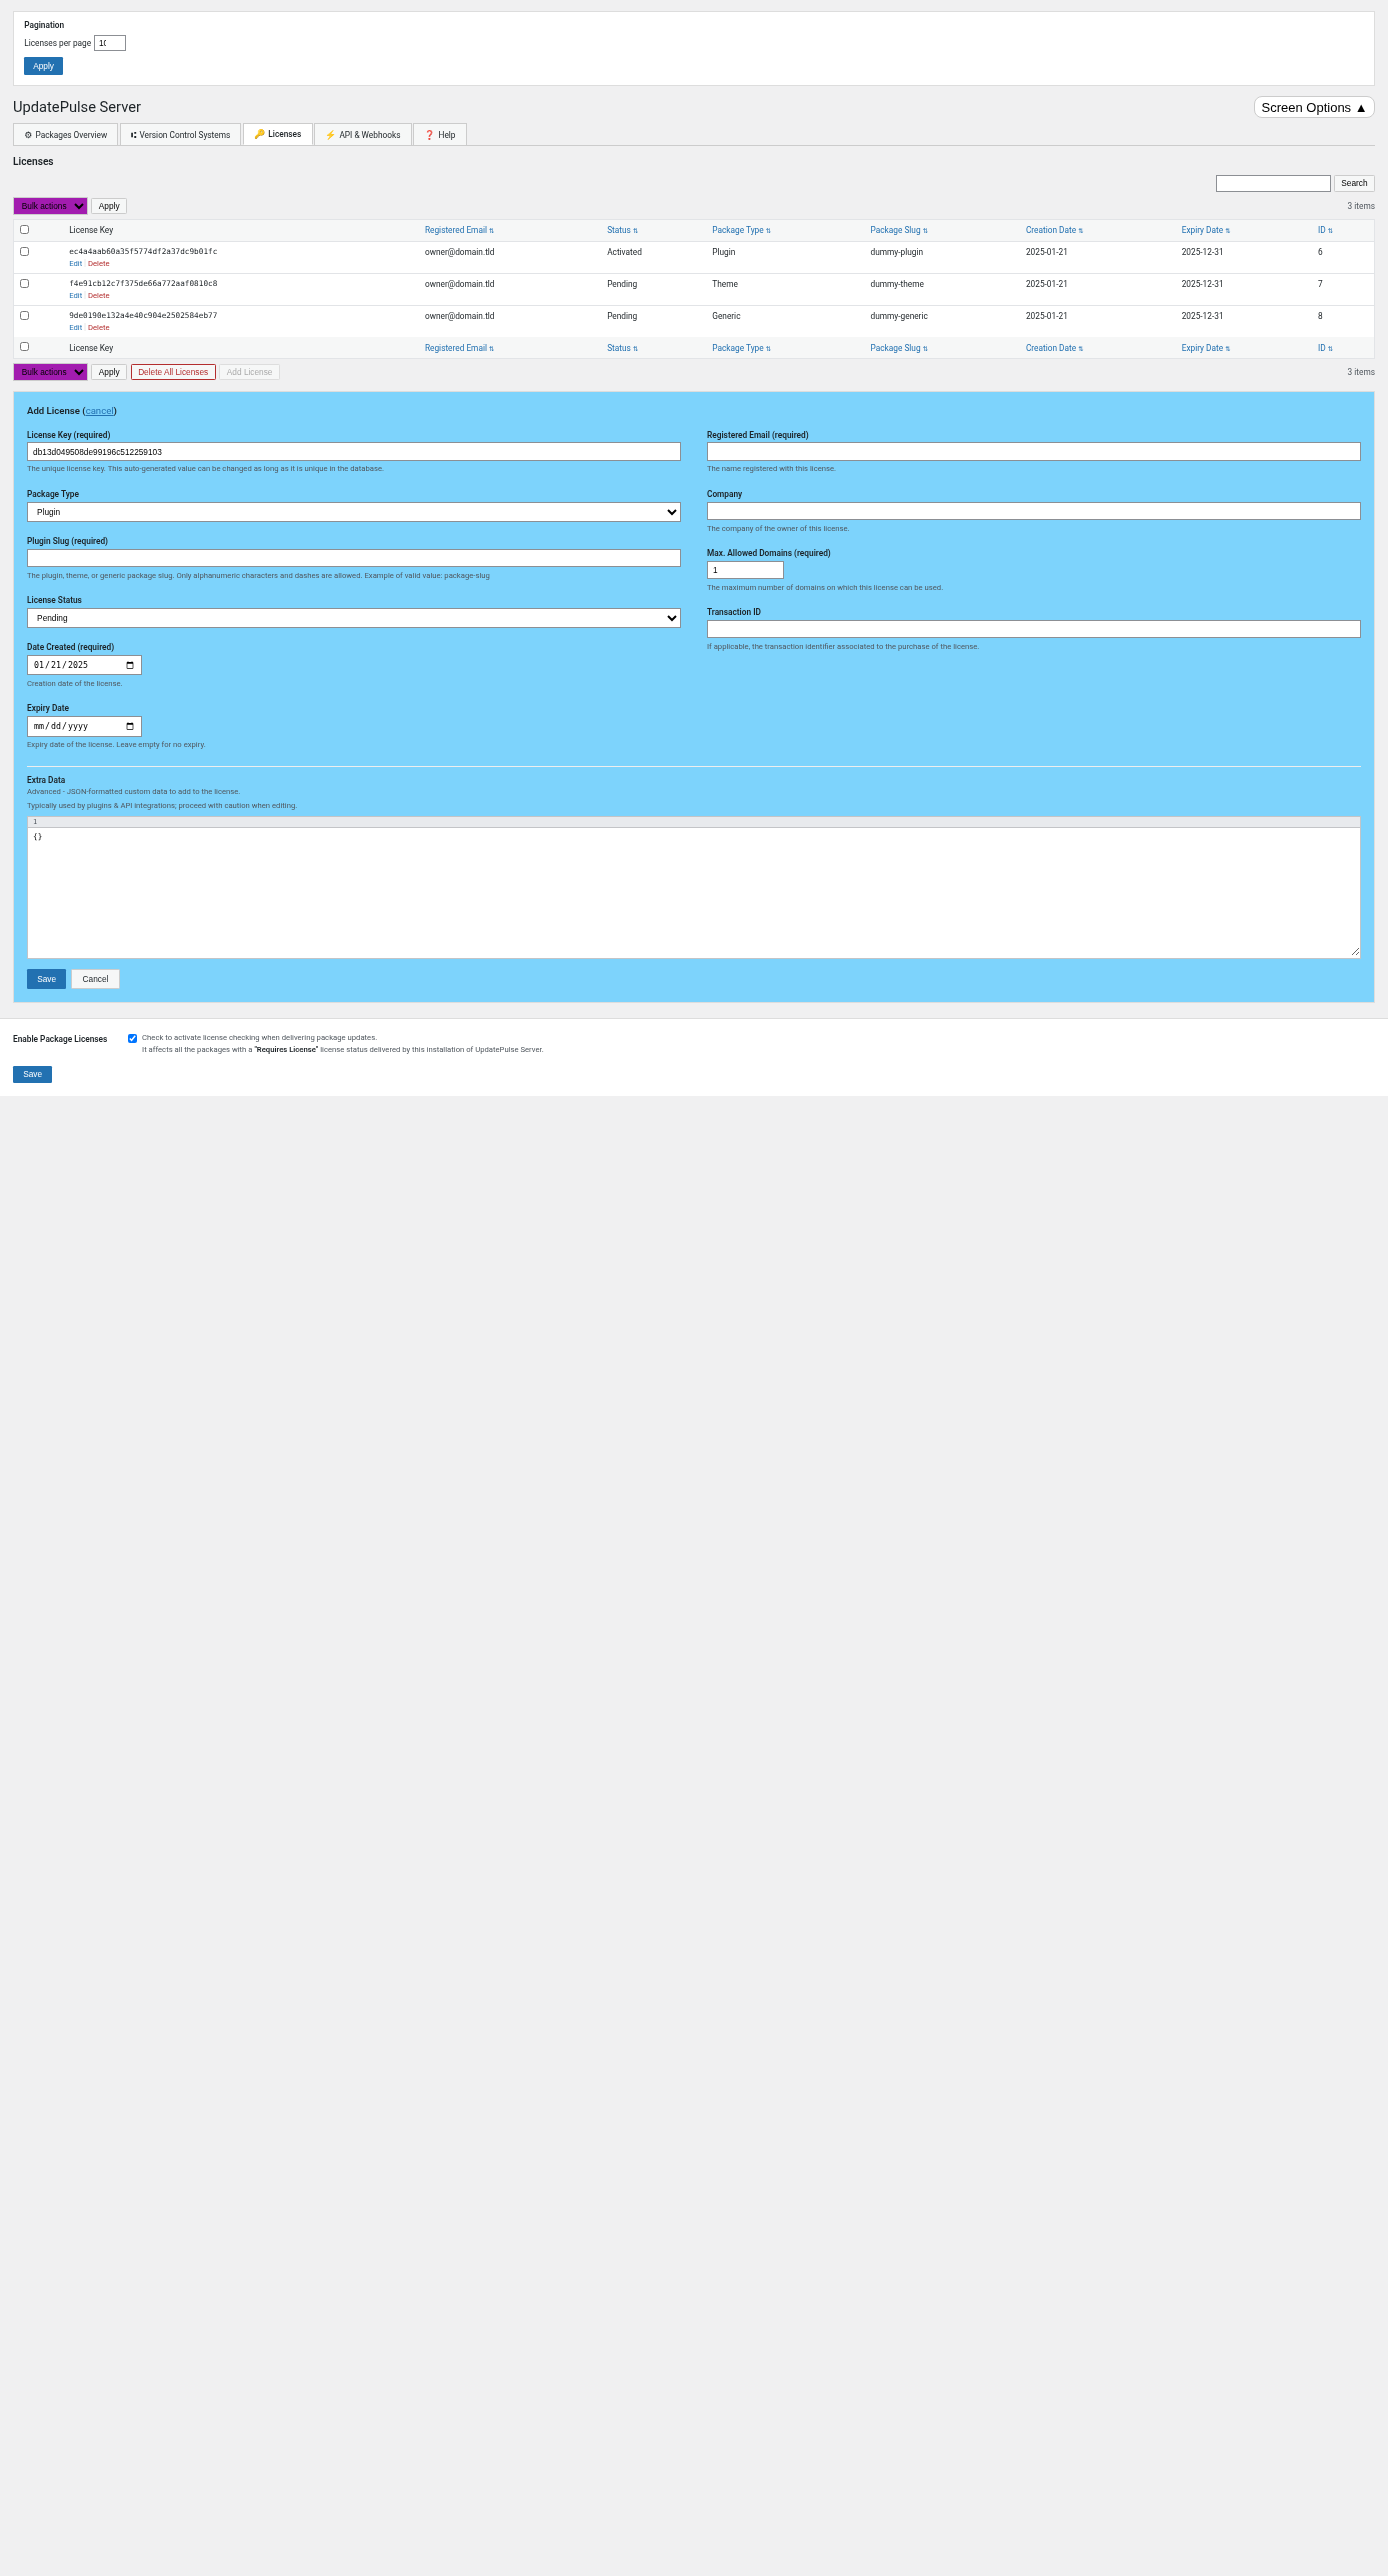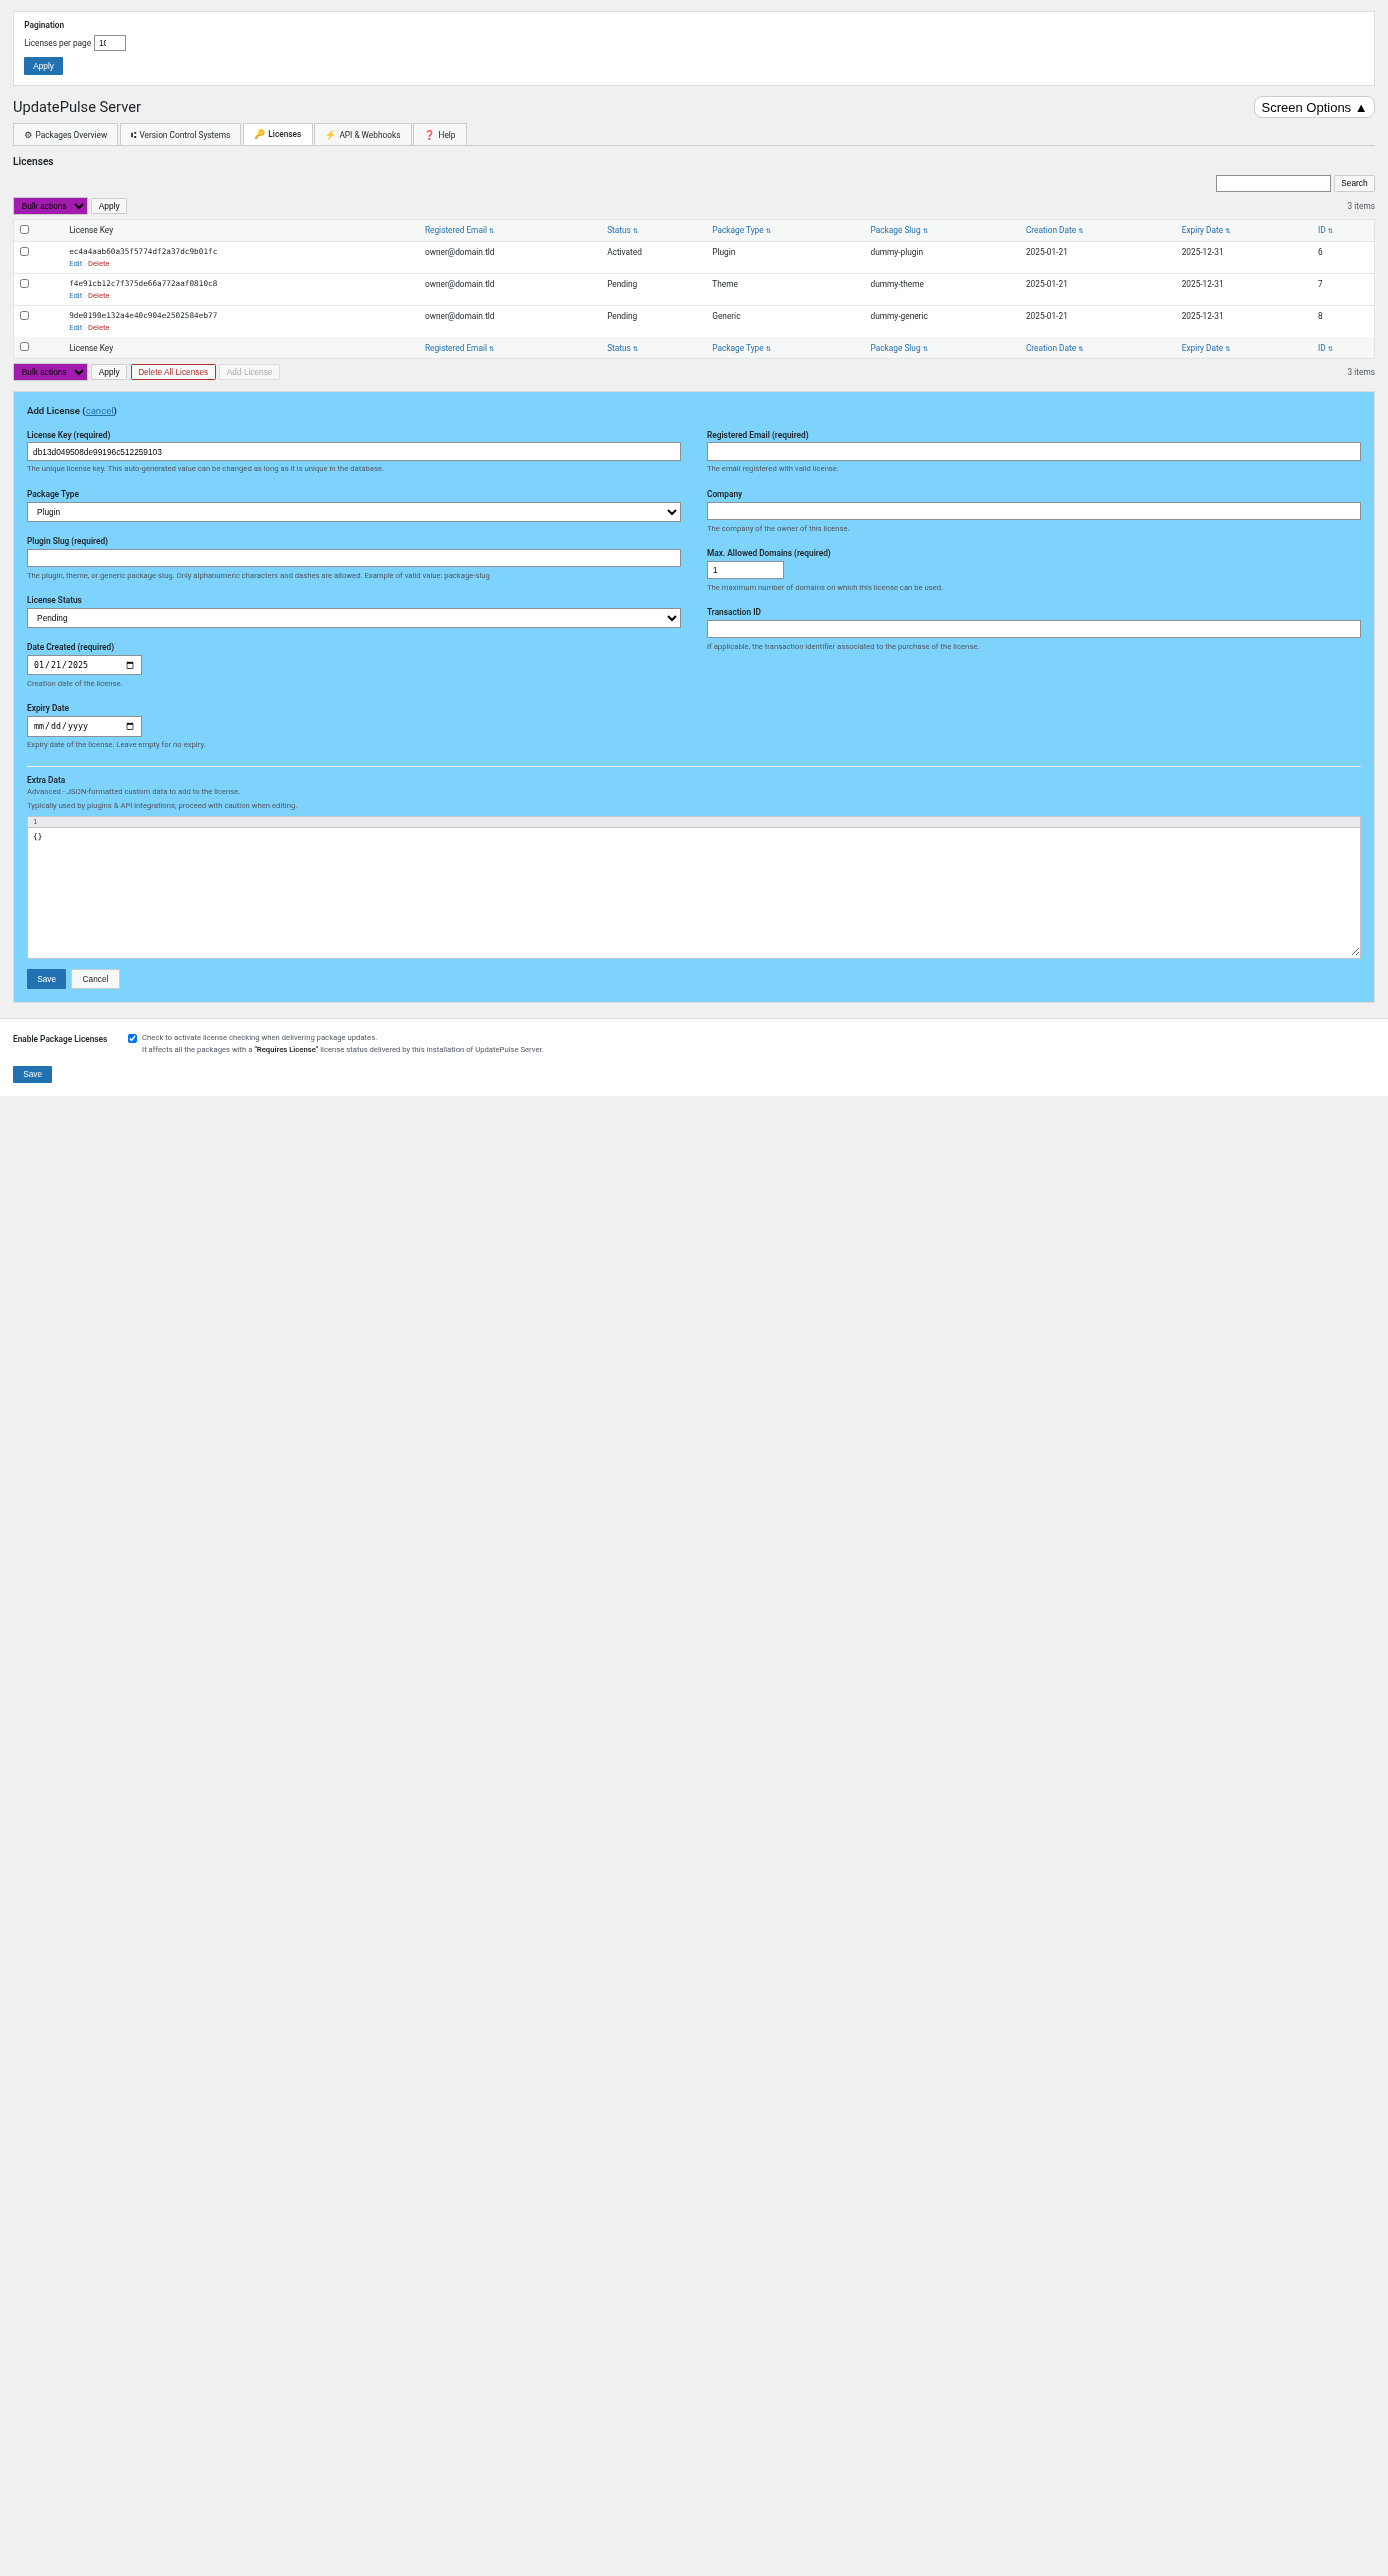--- a/index.html
+++ b/index.html
@@ -648,21 +648,21 @@
           <div class="form-help">Expiry date of the license. Leave empty for no expiry.</div>
         </div>
 
       </div>
 
       <div>
 
         <div class="form-field">
           <div class="form-label">Registered Email (required)</div>
           <input type="text" class="form-input" style="">
-          <div class="form-help">The email registered with valid license.</div>
+          <div class="form-help">The name registered with this license.</div>
         </div>
 
 
         <div class="form-field">
           <div class="form-label">Company</div>
           <input type="text" class="form-input" style="">
           <div class="form-help">The company of the owner of this license.</div>
         </div>
 
         <div class="form-field">

